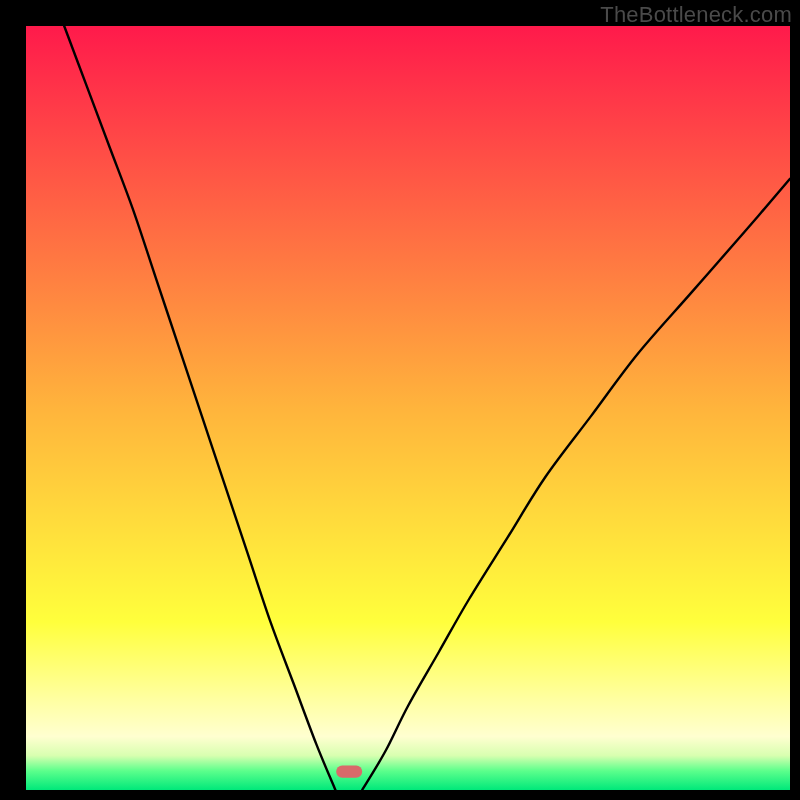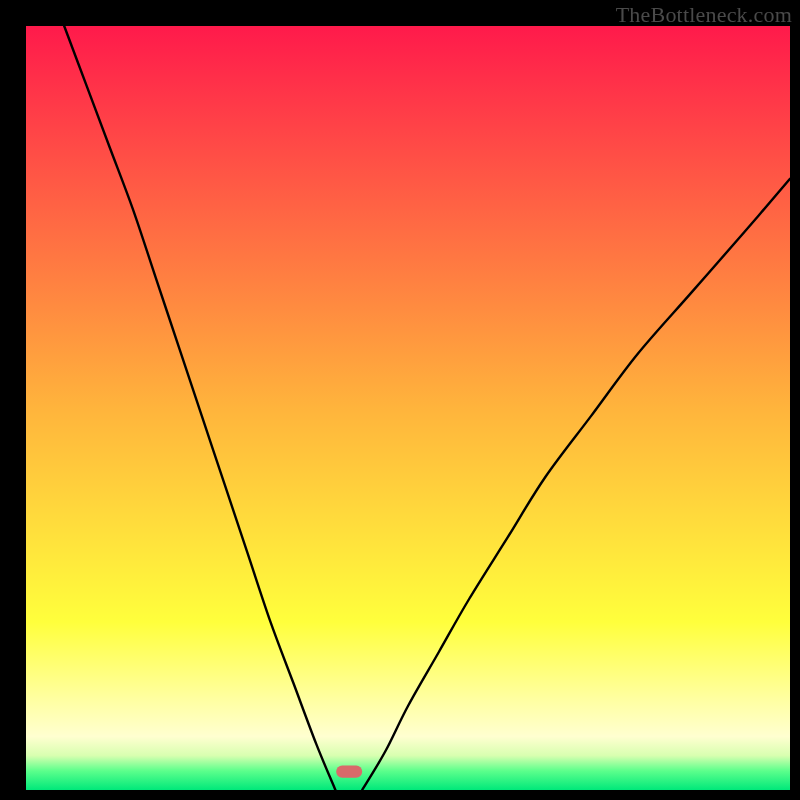--- a/index.html
+++ b/index.html
@@ -12,21 +12,21 @@
   }
   .stage {
     position: relative;
     width: 800px;
     height: 800px;
   }
   .watermark {
     position: absolute;
     top: 2px;
     right: 8px;
-    font-family: Liberation Serif, serif;
+    font-family: Liberation Sans, sans-serif;
     font-size: 22px;
     color: #4a4a4a;
     letter-spacing: 0.2px;
     z-index: 10;
   }
   svg {
     display: block;
   }
 </style>
 </head>

